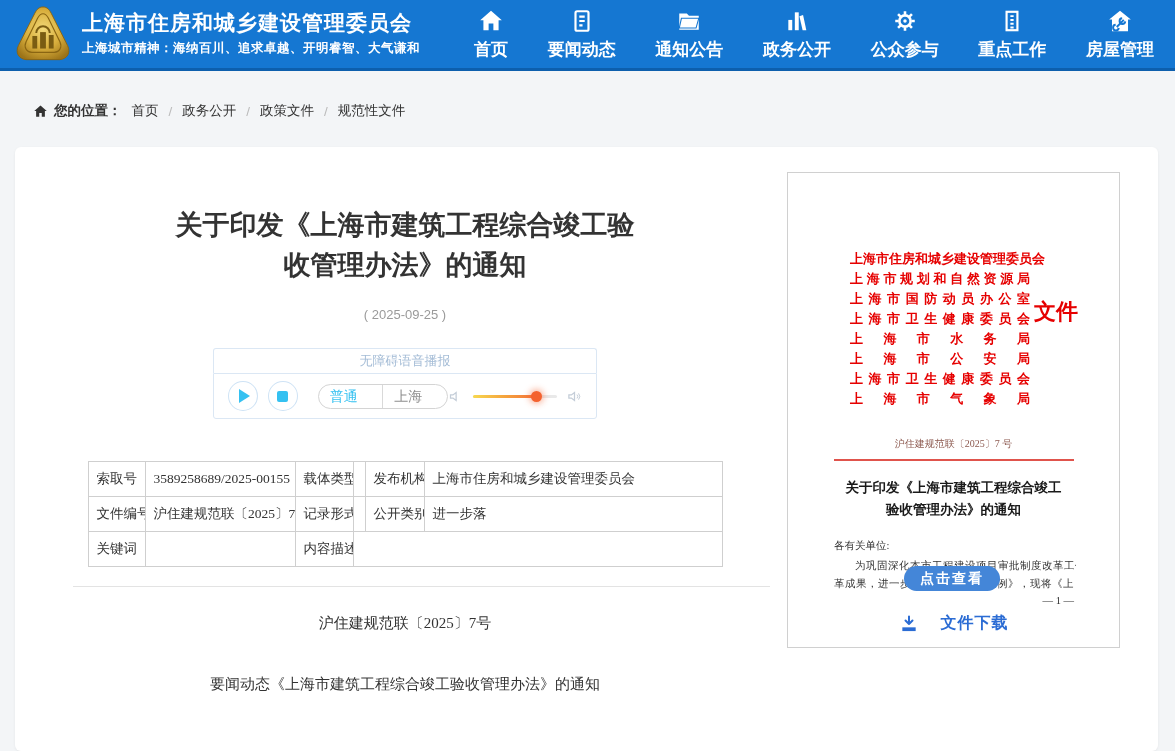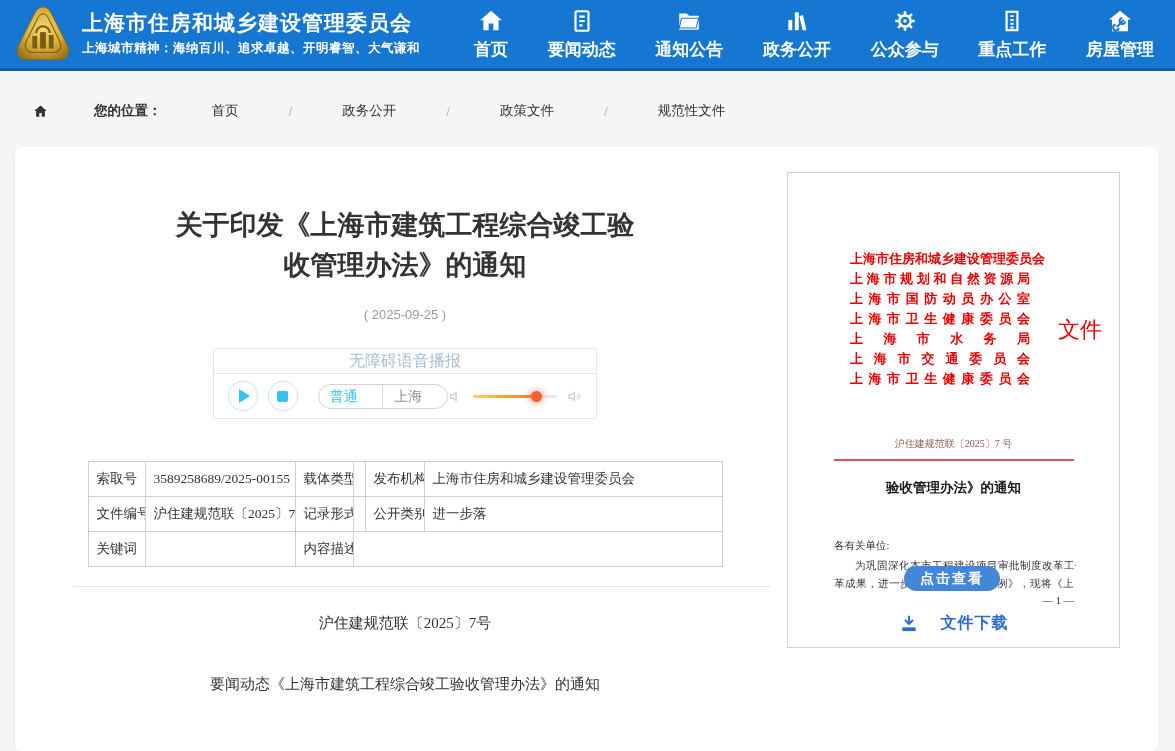--- a/index.html
+++ b/index.html
@@ -15,40 +15,40 @@
   .brand-sub { font-size:12.5px; font-weight:bold; margin-top:3px; letter-spacing:.5px; }
   .nav { position:absolute; left:468px; top:0; width:692px; height:68px;
          display:flex; justify-content:space-between; }
   .nav-item { display:flex; flex-direction:column; align-items:center; justify-content:center;
               gap:4px; color:#fff; cursor:pointer; padding:0 6px; }
   .nav-item .nicon { width:26px; height:26px; display:block; }
   .nav-label { font-size:17px; font-weight:bold; white-space:nowrap; }
 
   
   .crumb-bar { position:absolute; left:33px; top:100px; height:22px; display:flex;
-               align-items:center; font-size:13.5px; color:#333;gap:40px; }
+               align-items:center; font-size:13.5px; color:#333; }
   .crumb-bar .bicon { width:15px; height:15px; margin-right:6px; }
   .crumb-link { color:#333; cursor:pointer; margin:0 10px; }
   .crumb-sep { color:#bbb; }
   .crumb-prefix { font-weight:bold; }
 
   
   .card { position:absolute; left:15px; top:147px; width:1143px; height:604px;
           background:#fff; border-radius:6px; box-shadow:0 1px 3px rgba(0,0,0,.06); }
 
   
   .leftcol { position:absolute; left:58px; top:0; width:664px; }
   .art-title { margin-top:58px; text-align:center; font-size:27px; font-weight:bold;
                color:#333; line-height:40px; }
   .art-date { text-align:center; color:#9a9a9a; font-size:13px; margin-top:22px; }
 
   
   .audio { width:384px; margin:26px auto 0 auto; }
   .audio-cap { height:25px; border:1px solid #dbe7f4; border-bottom:none; background:#fff;
-               color:#a4bcd6; font-size:16px; text-align:center; line-height:24px;
+               color:#a4bcd6; font-size:13px; text-align:center; line-height:24px;
                border-radius:3px 3px 0 0; }
   .audio-body { height:46px; border:1px solid #dbe7f4; background:#fff; border-radius:0 0 3px 3px;
                 display:flex; align-items:center; padding:0 14px; }
   .pbtn { width:30px; height:30px; border-radius:50%; border:1px solid #cfe3f5; background:#fff;
           display:flex; align-items:center; justify-content:center; cursor:pointer; }
   .pbtn + .pbtn { margin-left:10px; }
   .tri { width:0; height:0; border-left:11px solid #35c1f1; border-top:7px solid transparent;
          border-bottom:7px solid transparent; margin-left:3px; }
   .sq { width:11px; height:11px; background:#35c1f1; border-radius:2px; }
   .langs { display:flex; margin-left:20px; border:1px solid #d4d4d4; border-radius:13px;
@@ -76,22 +76,22 @@
   .doc-num { margin-top:27px; }
   .doc-title2 { margin-top:42px; }
 
   
   .pbox { position:absolute; left:772px; top:25px; width:333px; height:476px;
           border:1px solid #d0d0d0; background:#fff; }
   .agency-wrap { position:absolute; left:62px; top:76px; width:180px;
                  font-family:"Liberation Serif","DejaVu Serif",serif; }
   .agency-line { width:180px; color:#e60000; font-weight:bold; font-size:13px; line-height:20px;
                  text-align:justify; text-align-last:justify; white-space:nowrap; }
-  .file-label { position:absolute; left:246px; top:142px; color:#e60000; font-weight:normal;
-                font-size:22px; font-family:"Liberation Serif","DejaVu Serif",serif;margin-left:24px; }
+  .file-label { position:absolute; left:246px; top:124px; color:#e60000; font-weight:bold;
+                font-size:22px; font-family:"Liberation Serif","DejaVu Serif",serif; }
   .pv-docnum { position:absolute; left:0; top:264px; width:100%; text-align:center;
                font-size:10px; color:#8d5a50; font-family:"Liberation Serif","DejaVu Serif",serif; }
   .red-line { position:absolute; left:46px; top:286px; width:240px; height:2px; background:#e0534c; }
   .pv-title { position:absolute; left:0; top:304px; width:100%; text-align:center;
               font-size:13.5px; font-weight:bold; color:#1a1a1a; line-height:22px;
               font-family:"Liberation Serif","DejaVu Serif",serif; }
   .pv-salut { position:absolute; left:46px; top:366px; font-size:10.5px; color:#333;
               font-family:"Liberation Serif","DejaVu Serif",serif; }
   .pv-p1 { position:absolute; left:46px; top:386px; width:242px; font-size:10.5px; color:#333;
            text-indent:2em; letter-spacing:.5px; white-space:nowrap; overflow:hidden;
@@ -281,27 +281,29 @@
   </div>
 
   <div class="pbox">
     <div>
       <div class="agency-wrap">
         <div class="agency-line">上海市住房和城乡建设管理委员会</div>
         <div class="agency-line">上海市规划和自然资源局</div>
         <div class="agency-line">上海市国防动员办公室</div>
         <div class="agency-line">上海市卫生健康委员会</div>
         <div class="agency-line">上海市水务局</div>
-        <div class="agency-line">上海市交通委员会</div>
+        <div class="agency-line">上海市公安局</div>
         <div class="agency-line">上海市卫生健康委员会</div>
+        <div class="agency-line">上海市气象局</div>
       </div>
       <div class="file-label">文件</div>
       <div class="pv-docnum">沪住建规范联〔2025〕7 号</div>
       <div class="red-line"></div>
       <div class="pv-title">
+        <div>关于印发《上海市建筑工程综合竣工</div>
         <div>验收管理办法》的通知</div>
       </div>
       <div class="pv-salut">各有关单位:</div>
       <div class="pv-p1">为巩固深化本市工程建设项目审批制度改革工作的改</div>
       <div class="pv-p2l">革成果，进一步落</div>
       <div class="pv-p2r">条例》，现将《上</div>
       <div class="pv-page">— 1 —</div>
     </div>
     <button class="view-btn">点击查看</button>
     <div class="dl-row">

